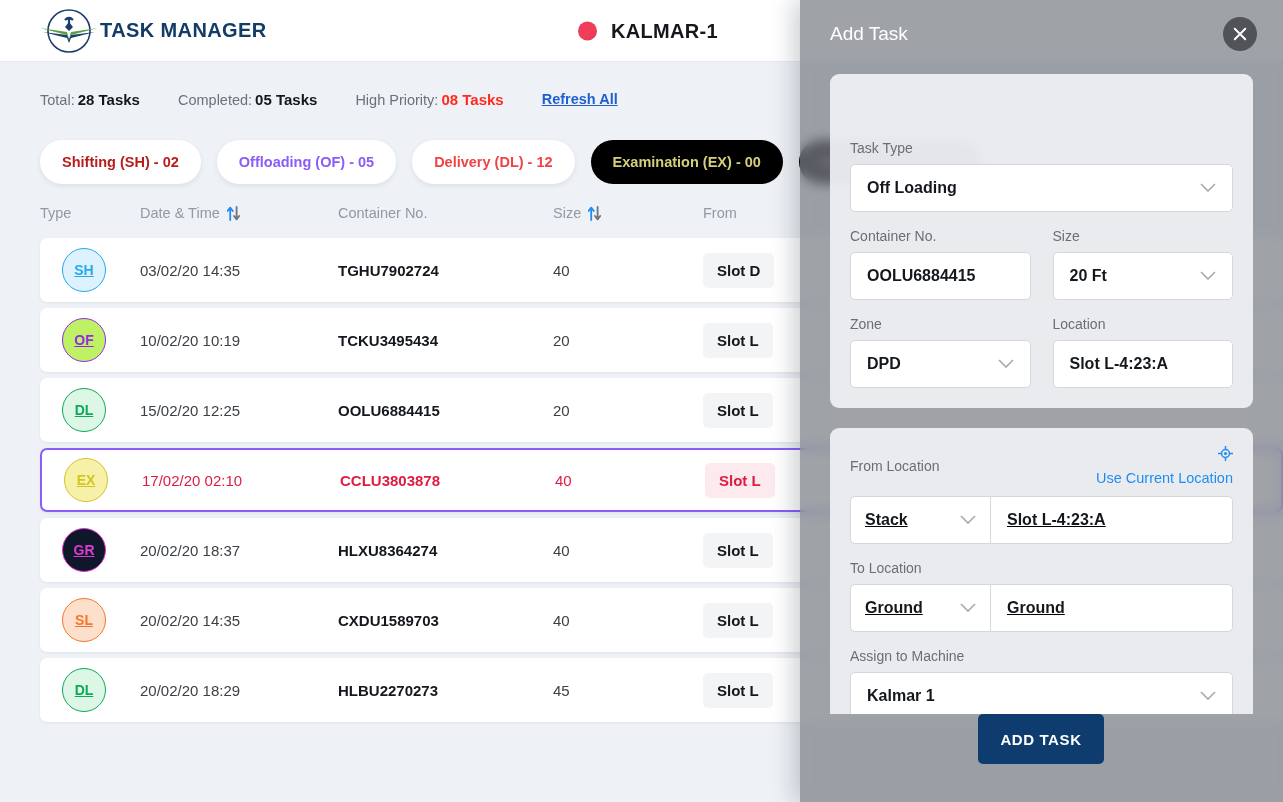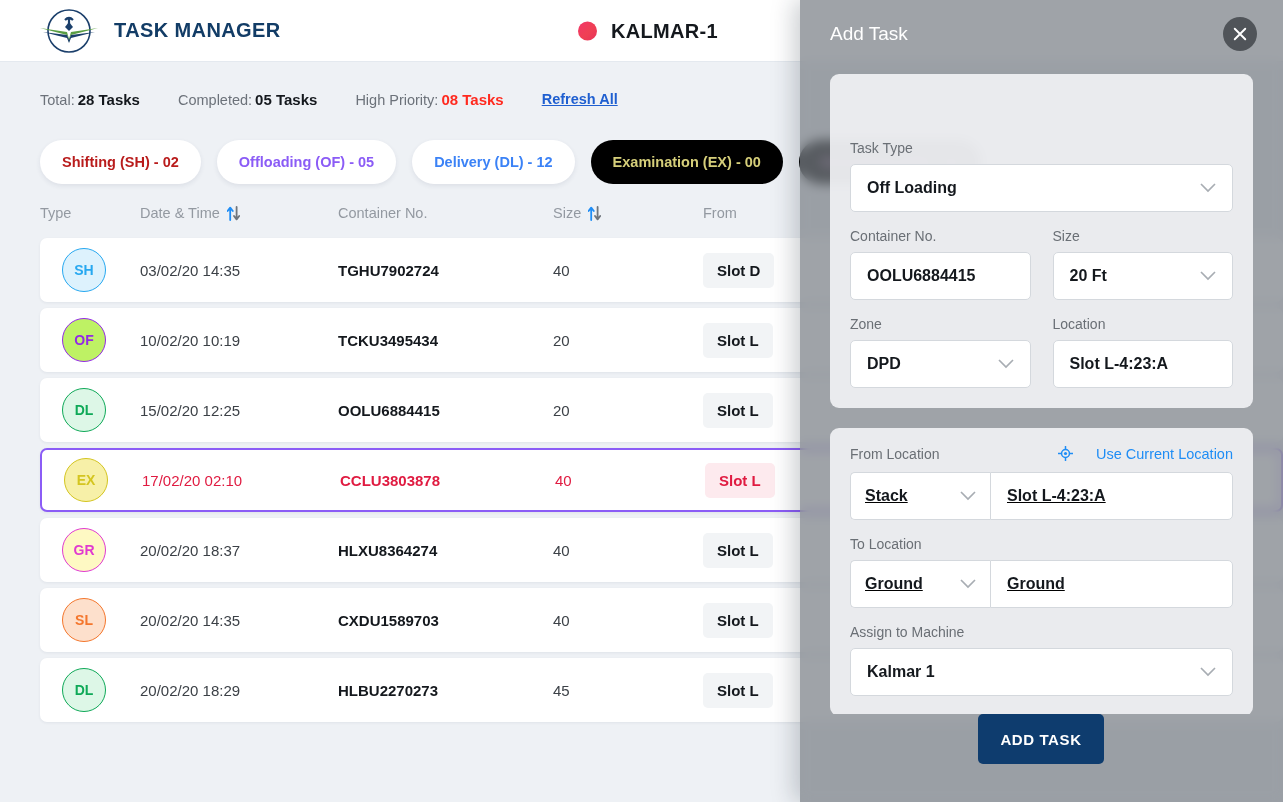--- a/index.html
+++ b/index.html
@@ -11,21 +11,21 @@
   }
   .app { position: relative; width: 1283px; height: 802px; overflow: hidden; }
 
   
   .topbar {
     height: 62px; background: #ffffff;
     display: flex; align-items: center;
     border-bottom: 1px solid #e4e9ef;
     position: relative;
   }
-  .brand { display: flex; align-items: center; gap: 14px; padding-left: 38px; }
+  .brand { display: flex; align-items: center; padding-left: 38px; }
   .logo { width: 62px; height: 46px; flex: none; }
   .brand-title {
     font-size: 20px; font-weight: bold; letter-spacing: .4px;
     color: #123c66;
   }
   .machine {
     position: absolute; left: 578px; top: 50%; transform: translateY(-50%);
     display: flex; align-items: center; gap: 14px;
   }
   .machine-dot {
@@ -79,20 +79,21 @@
     box-shadow: 0 1px 3px rgba(40,60,90,.07);
     font-size: 15px; color: #3c4147; cursor: pointer;
   }
   .row.alert { border: 2px solid #8b5cf6; }
   .row.alert .cell { color: #e01b41; }
   .badge {
     width: 44px; height: 44px; border-radius: 50%;
     display: flex; align-items: center; justify-content: center;
     font-size: 14px; font-weight: bold; border: 1.6px solid;
     margin-left: 22px;
+    text-decoration: underline;
   }
   .cell-type { width: 100px; display: flex; align-items: center; }
   .cell { display: flex; align-items: center; }
   .cell.cont { font-weight: bold; color: #14181d; }
   .row.alert .cell.cont { color: #e01b41; }
   .pill {
     background: #f2f4f6; border-radius: 5px; padding: 9px 14px;
     font-weight: bold; color: #14181d; white-space: nowrap;
   }
   .row.alert .pill { background: #fdeaee; color: #e01b41; }
@@ -129,22 +130,22 @@
     display: flex; align-items: center; padding: 0 16px;
     font-size: 16px; font-weight: bold; color: #14181d; cursor: pointer;
   }
   .input.sel { justify-content: space-between; }
   .chev { width: 16px; height: 10px; flex: none; }
   .two { display: flex; gap: 22px; }
   .two > div { flex: 1; min-width: 0; }
 
   .card-head { display: flex; align-items: center; justify-content: space-between; margin-bottom: 10px; }
   .link {
-    display: flex; align-items: flex-start; gap: 23px;
-    font-size: 14.5px; color: #1f8df5; cursor: pointer;
+    display: flex; align-items: flex-end; gap: 9px;
+    font-size: 14.5px; color: #1f8df5; cursor: pointer; flex-direction: column;
   }
   .combo { display: flex; text-decoration: underline; }
   .combo .left {
     width: 140px; flex: none; border-radius: 5px 0 0 5px; border-right: none;
     justify-content: space-between; padding: 0 14px;
   }
   .combo .right { flex: 1; border-radius: 0 5px 5px 0; }
 
   .panel-foot { padding: 0 30px 38px 30px; flex: none; }
   .add-btn {
@@ -192,21 +193,21 @@
     <span class="refresh">Refresh All</span>
   </div>
 
   <div class="tabs" id="tabs">
       <div class="tab" style="color: #b91c1c;">
         <span>Shifting (SH) - 02</span>
       </div>
       <div class="tab" style="color: #8b5cf6;">
         <span>Offloading (OF) - 05</span>
       </div>
-      <div class="tab" style="color: #3b82f6;">
+      <div class="tab" style="color: #ef4444;">
         <span>Delivery (DL) - 12</span>
       </div>
       <div class="tab muted" style="color: rgb(214, 207, 122);">
         <span>Examination (EX) - 00</span>
       </div>
       <div class="tab muted" style="color: rgb(192, 127, 190);">
         <span>Grounding (GR) - 03</span>
       </div>
     </div>
 
@@ -276,21 +277,21 @@
         </div>
         <div class="cell c-date">17/02/20 02:10</div>
         <div class="cell cont c-cont">CCLU3803878</div>
         <div class="cell c-size">40</div>
         <div class="cell c-from">
           <span class="pill">Slot L</span>
         </div>
       </div>
       <div class="row">
         <div class="cell-type">
-          <div class="badge" style="background: #fef9c3; border-color: rgb(224, 58, 208); color: rgb(224, 58, 208);">GR</div>
+          <div class="badge" style="background: #0f172a; border-color: rgb(224, 58, 208); color: rgb(224, 58, 208);">GR</div>
         </div>
         <div class="cell c-date">20/02/20 18:37</div>
         <div class="cell cont c-cont">HLXU8364274</div>
         <div class="cell c-size">40</div>
         <div class="cell c-from">
           <span class="pill">Slot L</span>
         </div>
       </div>
       <div class="row">
         <div class="cell-type">

